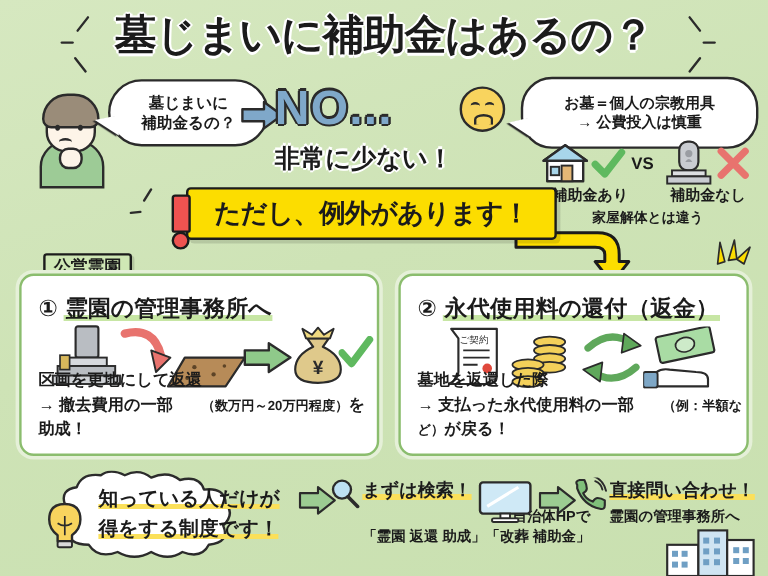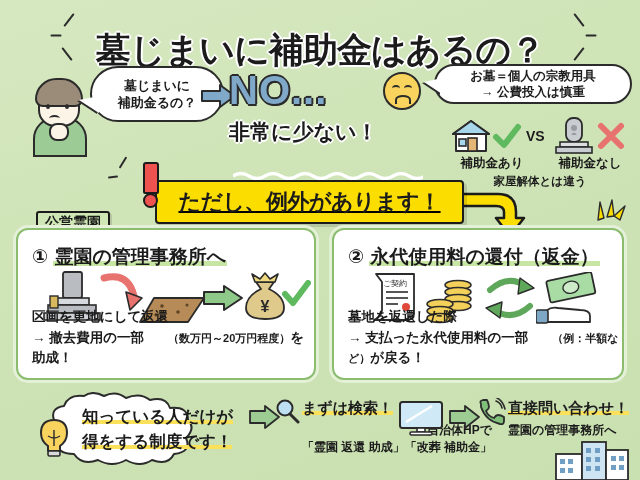--- a/index.html
+++ b/index.html
@@ -15,21 +15,20 @@
     height: 480px;
     overflow: hidden;
     background: linear-gradient(160deg, #d6e8c0 0%, #cee3b6 45%, #c9e0b0 100%);
   }
   
   #title-bar {
     position: absolute;
     left: 0; top: 6px;
     width: 640px;
     text-align: center;
-    margin-top: 21px;
   }
   #title-text {
     font-size: 35px;
     font-weight: bold;
     color: #1b1b1b;
     letter-spacing: -1px;
     text-shadow:
       2px 0 0 #fff, -2px 0 0 #fff, 0 2px 0 #fff, 0 -2px 0 #fff,
       1px 1px 0 #fff, -1px -1px 0 #fff, 1px -1px 0 #fff, -1px 1px 0 #fff;
     display: inline-block;
@@ -114,21 +113,21 @@
     position: absolute;
     left: -13px; bottom: 7px;
     width: 0; height: 0;
     border-right: 20px solid #fff;
     border-bottom: 13px solid transparent;
     border-top: 4px solid transparent;
     filter: drop-shadow(-2px 1px 0 #2b2b2b);
   }
   #bubble-right {
     left: 434px; top: 64px;
-    width: 198px; height: 40px;
+    width: 198px; height: 60px;
     border-radius: 26px;
     font-size: 12.5px;
   }
   #bubble-right .tail {
     position: absolute;
     left: -12px; bottom: 8px;
     width: 0; height: 0;
     border-right: 18px solid #fff;
     border-bottom: 12px solid transparent;
     border-top: 4px solid transparent;
@@ -171,28 +170,27 @@
     width: 12px; height: 7px;
     border: 2px solid #2b2b2b;
     border-bottom: none;
     border-radius: 50% 50% 0 0;
   }
   
   .arrow-blue { position: absolute; }
   
   #banner {
     position: absolute;
-    left: 155px; top: 180px;
+    left: 155px; top: 156px;
     width: 305px; height: 40px;
     background: #fcdd00;
     border: 2.5px solid #1b1b1b;
     border-radius: 4px;
     display: flex; align-items: center; justify-content: center;
     box-shadow: 3px 3px 0 rgba(0,0,0,0.12);
-    text-decoration: underline;
   }
   #banner span {
     font-size: 22px; font-weight: bold; color: #1b1b1b;
     letter-spacing: -0.5px;
   }
   #bang {
     position: absolute; left: 140px; top: 162px;
     width: 20px; height: 44px;
   }
   #bang .bar {

